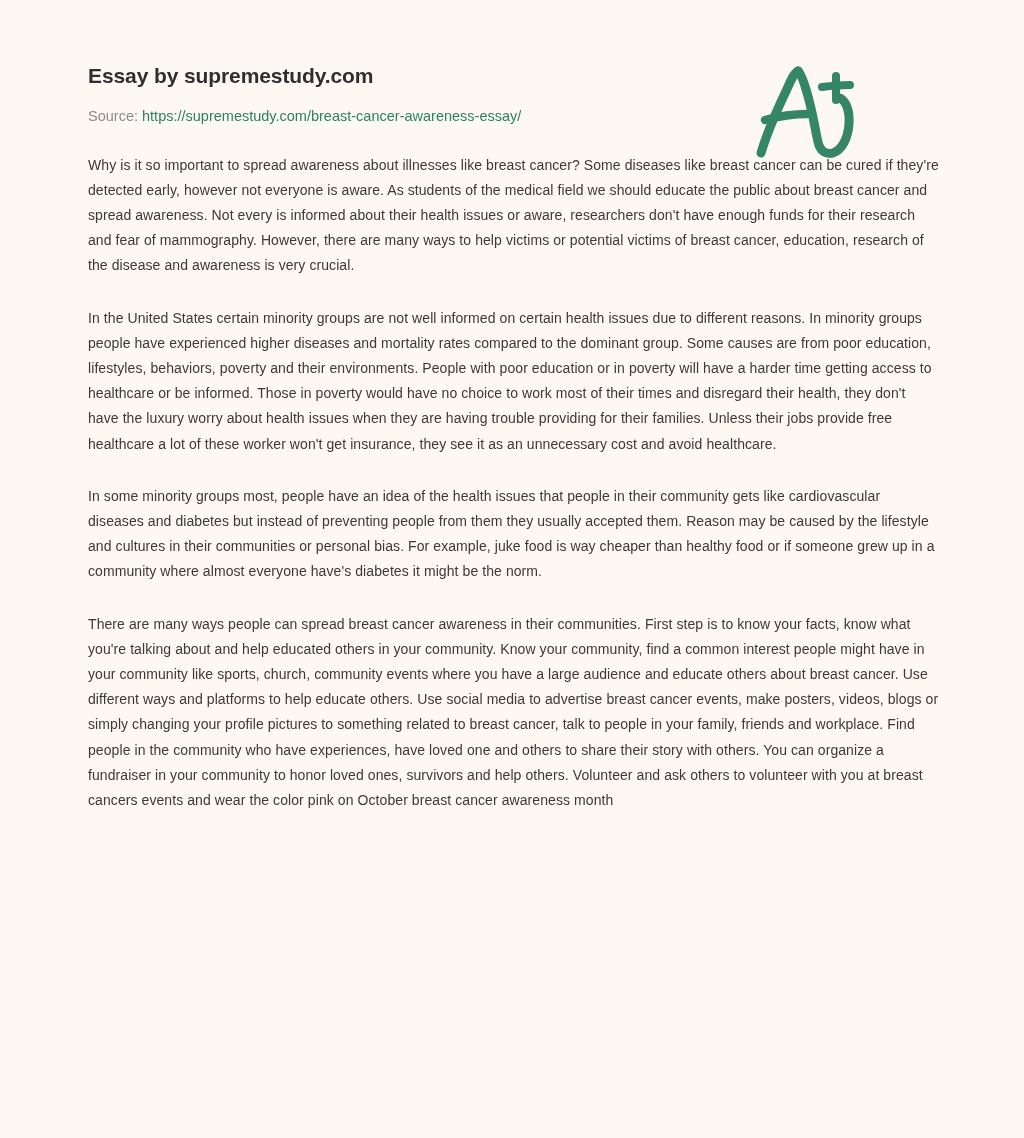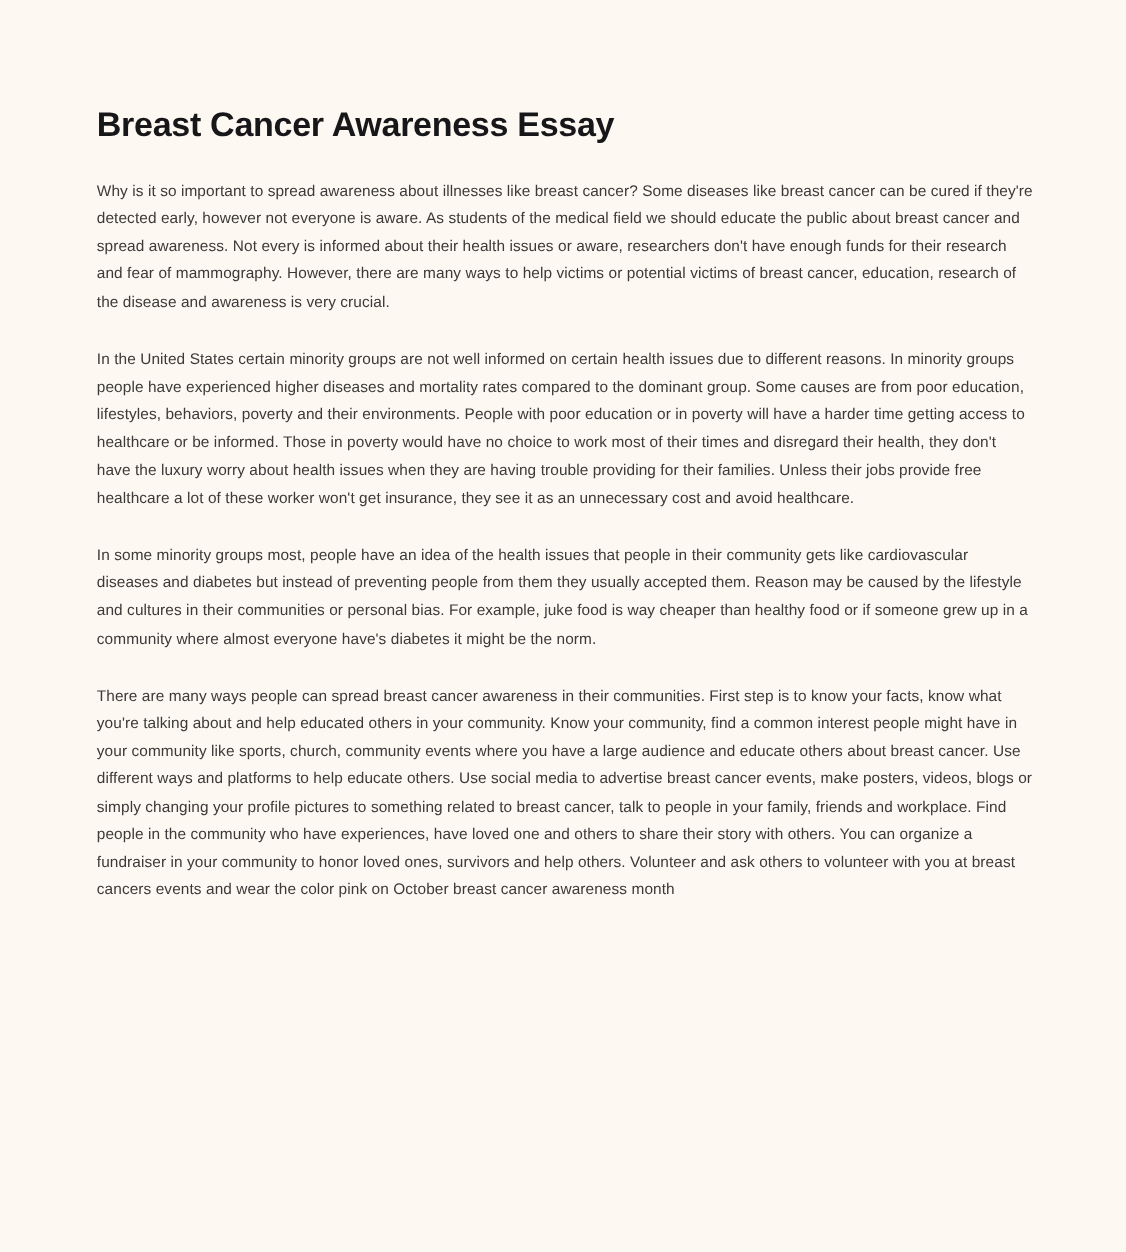--- a/index.html
+++ b/index.html
@@ -90,22 +90,47 @@
   }
   .article p:last-child {
     margin-bottom: 0;
   }
 </style>
 </head>
 <body>
 
 <div class="page">
 
+  <div class="header">
+    <div class="byline">Essay by supremestudy.com</div>
+    <div class="source-row">
+      <span class="source-label">Source:</span>
+      <span class="source-link">https://supremestudy.com/breast-cancer-awareness-essay/</span>
+    </div>
 
-  <h1 class="title">Breast Cancer Awareness Essay</h1>
+    <div class="logo">
+      <svg viewBox="0 0 118 104" xmlns="http://www.w3.org/2000/svg" aria-hidden="true">
+        <g fill="none" stroke="#358568" stroke-linecap="round" stroke-linejoin="round">
+
+          <path d="M17 95 C 22 78, 33 52, 43 31 C 47 22, 50 15, 54 13" stroke-width="9"></path>
+
+          <path d="M54 13 C 58 17, 62 30, 66 46 C 70 62, 72 76, 74 84
+                   C 76 93, 82 97, 89 95 C 98 92, 104 80, 105 66
+                   C 106 53, 102 43, 96 40" stroke-width="9"></path>
+
+          <path d="M21 62 C 32 59, 48 56, 63 56" stroke-width="8.5"></path>
+
+          <path d="M92 18 C 92 26, 92 34, 92 42" stroke-width="8"></path>
+
+          <path d="M78 29 C 86 28, 96 27, 106 27" stroke-width="8"></path>
+        </g>
+      </svg>
+    </div>
+  </div>
+
 
   <div class="article">
     <p>Why is it so important to spread awareness about illnesses like breast cancer? Some diseases like breast cancer can be cured if they're detected early, however not everyone is aware. As students of the medical field we should educate the public about breast cancer and spread awareness. Not every is informed about their health issues or aware, researchers don't have enough funds for their research and fear of mammography. However, there are many ways to help victims or potential victims of breast cancer, education, research of the disease and awareness is very crucial.</p>
     <p>In the United States certain minority groups are not well informed on certain health issues due to different reasons. In minority groups people have experienced higher diseases and mortality rates compared to the dominant group. Some causes are from poor education, lifestyles, behaviors, poverty and their environments. People with poor education or in poverty will have a harder time getting access to healthcare or be informed. Those in poverty would have no choice to work most of their times and disregard their health, they don't have the luxury worry about health issues when they are having trouble providing for their families. Unless their jobs provide free healthcare a lot of these worker won't get insurance, they see it as an unnecessary cost and avoid healthcare.</p>
     <p>In some minority groups most, people have an idea of the health issues that people in their community gets like cardiovascular diseases and diabetes but instead of preventing people from them they usually accepted them. Reason may be caused by the lifestyle and cultures in their communities or personal bias. For example, juke food is way cheaper than healthy food or if someone grew up in a community where almost everyone have's diabetes it might be the norm.</p>
     <p>There are many ways people can spread breast cancer awareness in their communities. First step is to know your facts, know what you're talking about and help educated others in your community. Know your community, find a common interest people might have in your community like sports, church, community events where you have a large audience and educate others about breast cancer. Use different ways and platforms to help educate others. Use social media to advertise breast cancer events, make posters, videos, blogs or simply changing your profile pictures to something related to breast cancer, talk to people in your family, friends and workplace. Find people in the community who have experiences, have loved one and others to share their story with others. You can organize a fundraiser in your community to honor loved ones, survivors and help others. Volunteer and ask others to volunteer with you at breast cancers events and wear the color pink on October breast cancer awareness month</p>
   </div>
 
 </div>
 

